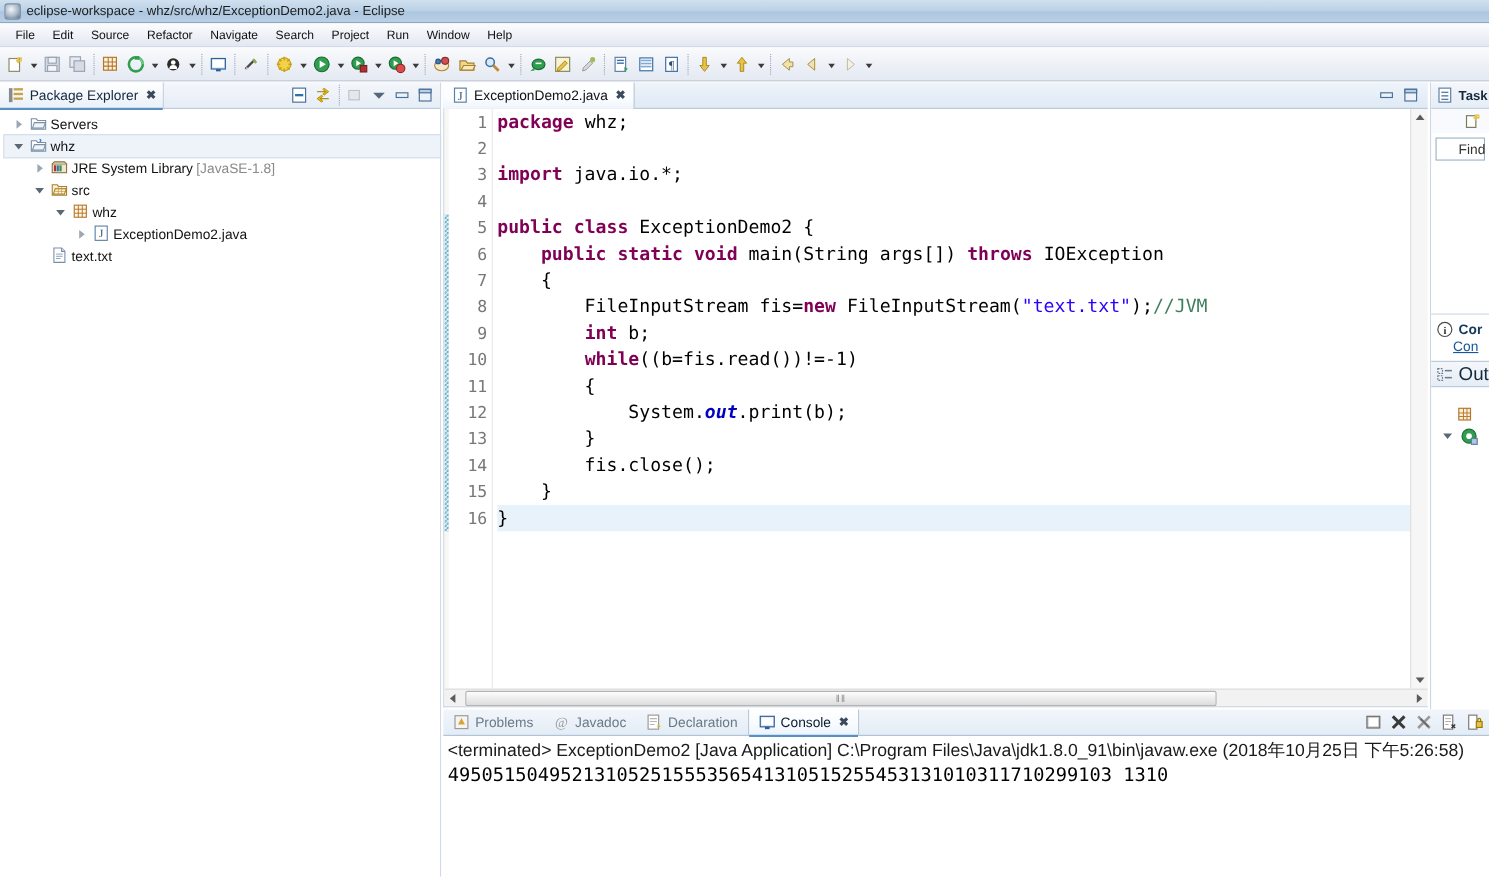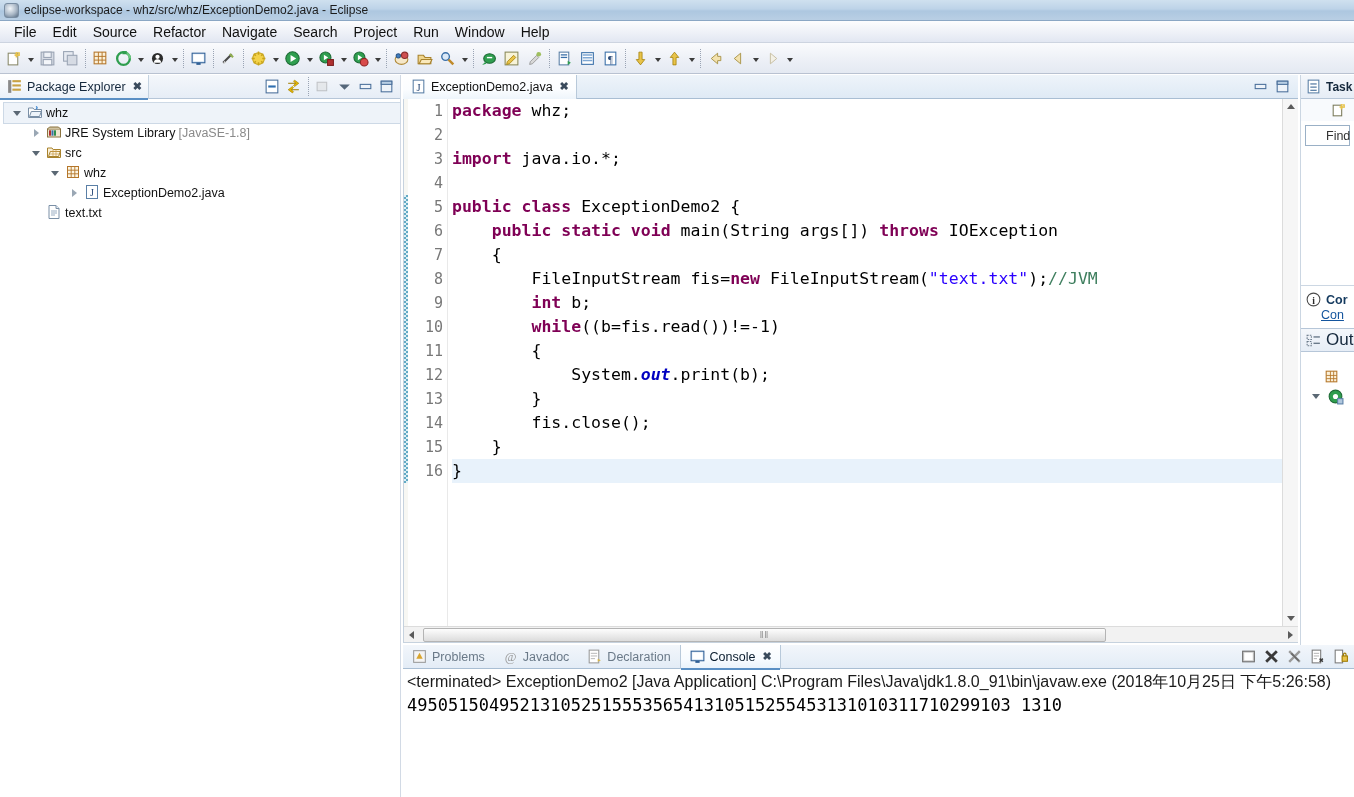--- a/index.html
+++ b/index.html
@@ -35,21 +35,21 @@
 
   
   .menubar {
     height: 22px;
     background: linear-gradient(to bottom, #fdfdfe 0%, #f2f4f9 40%, #e2e7f2 100%);
     border-bottom: 1px solid #cdd4e0;
     display: flex; align-items: center;
     padding-left: 6px;
   }
   .menu-item {
-    font-size: 14px; color: #101010;
+    font-size: 11px; color: #101010;
     padding: 2px 8px; cursor: default; white-space: nowrap;
   }
 
   
   .toolbar {
     height: 31px;
     background: linear-gradient(to bottom, #fafbfd 0%, #eef1f7 50%, #e4e9f2 100%);
     border-bottom: 1px solid #b9c2d1;
     display: flex; align-items: center;
     padding: 0 2px;
@@ -609,20 +609,28 @@
           </div>
           <div class="vt-btn">
             <svg class="ico" viewBox="0 0 16 16">
               <rect x="3" y="3" width="10" height="10" fill="#eef3f9" stroke="#4a6f9a"></rect>
               <rect x="3" y="3" width="10" height="3" fill="#b9cfe4" stroke="#4a6f9a"></rect>
             </svg>
           </div>
         </div>
       </div>
       <div class="tree" id="pkg-tree">
+          <div class="tree-row" style="padding-left: 6px;">
+            <span class="tw collapsed"></span>
+            <span><svg class="t-icon" viewBox="0 0 16 16">
+                <path d="M1.5 4h4.5l1.2 1.5H14.5v8H1.5z" fill="#fdfdfd" stroke="#7a8fa6"></path>
+                <path d="M2.5 12.5l1.8-5h10l-1.8 5z" fill="#eef4fa" stroke="#7a8fa6"></path>
+              </svg></span>
+            <span class="tree-label">Servers</span>
+          </div>
           <div class="tree-row" style="padding-left: 6px; background: rgb(238, 243, 249); outline: rgb(205, 217, 230) solid 1px;">
             <span class="tw expanded"></span>
             <span><svg class="t-icon" viewBox="0 0 16 16">
                 <path d="M1.5 4h4.5l1.2 1.5H14.5v8H1.5z" fill="#fdfdfd" stroke="#7a8fa6"></path>
                 <path d="M2.5 12.5l1.8-5h10l-1.8 5z" fill="#eef4fa" stroke="#7a8fa6"></path>
                 <path d="M9 2.5c1.6 .8 1.6 1.8 0 2.6" stroke="#2f7fcf" fill="none" stroke-width="1.1"></path>
               </svg></span>
             <span class="tree-label">whz</span>
           </div>
           <div class="tree-row" style="padding-left: 25px;">

